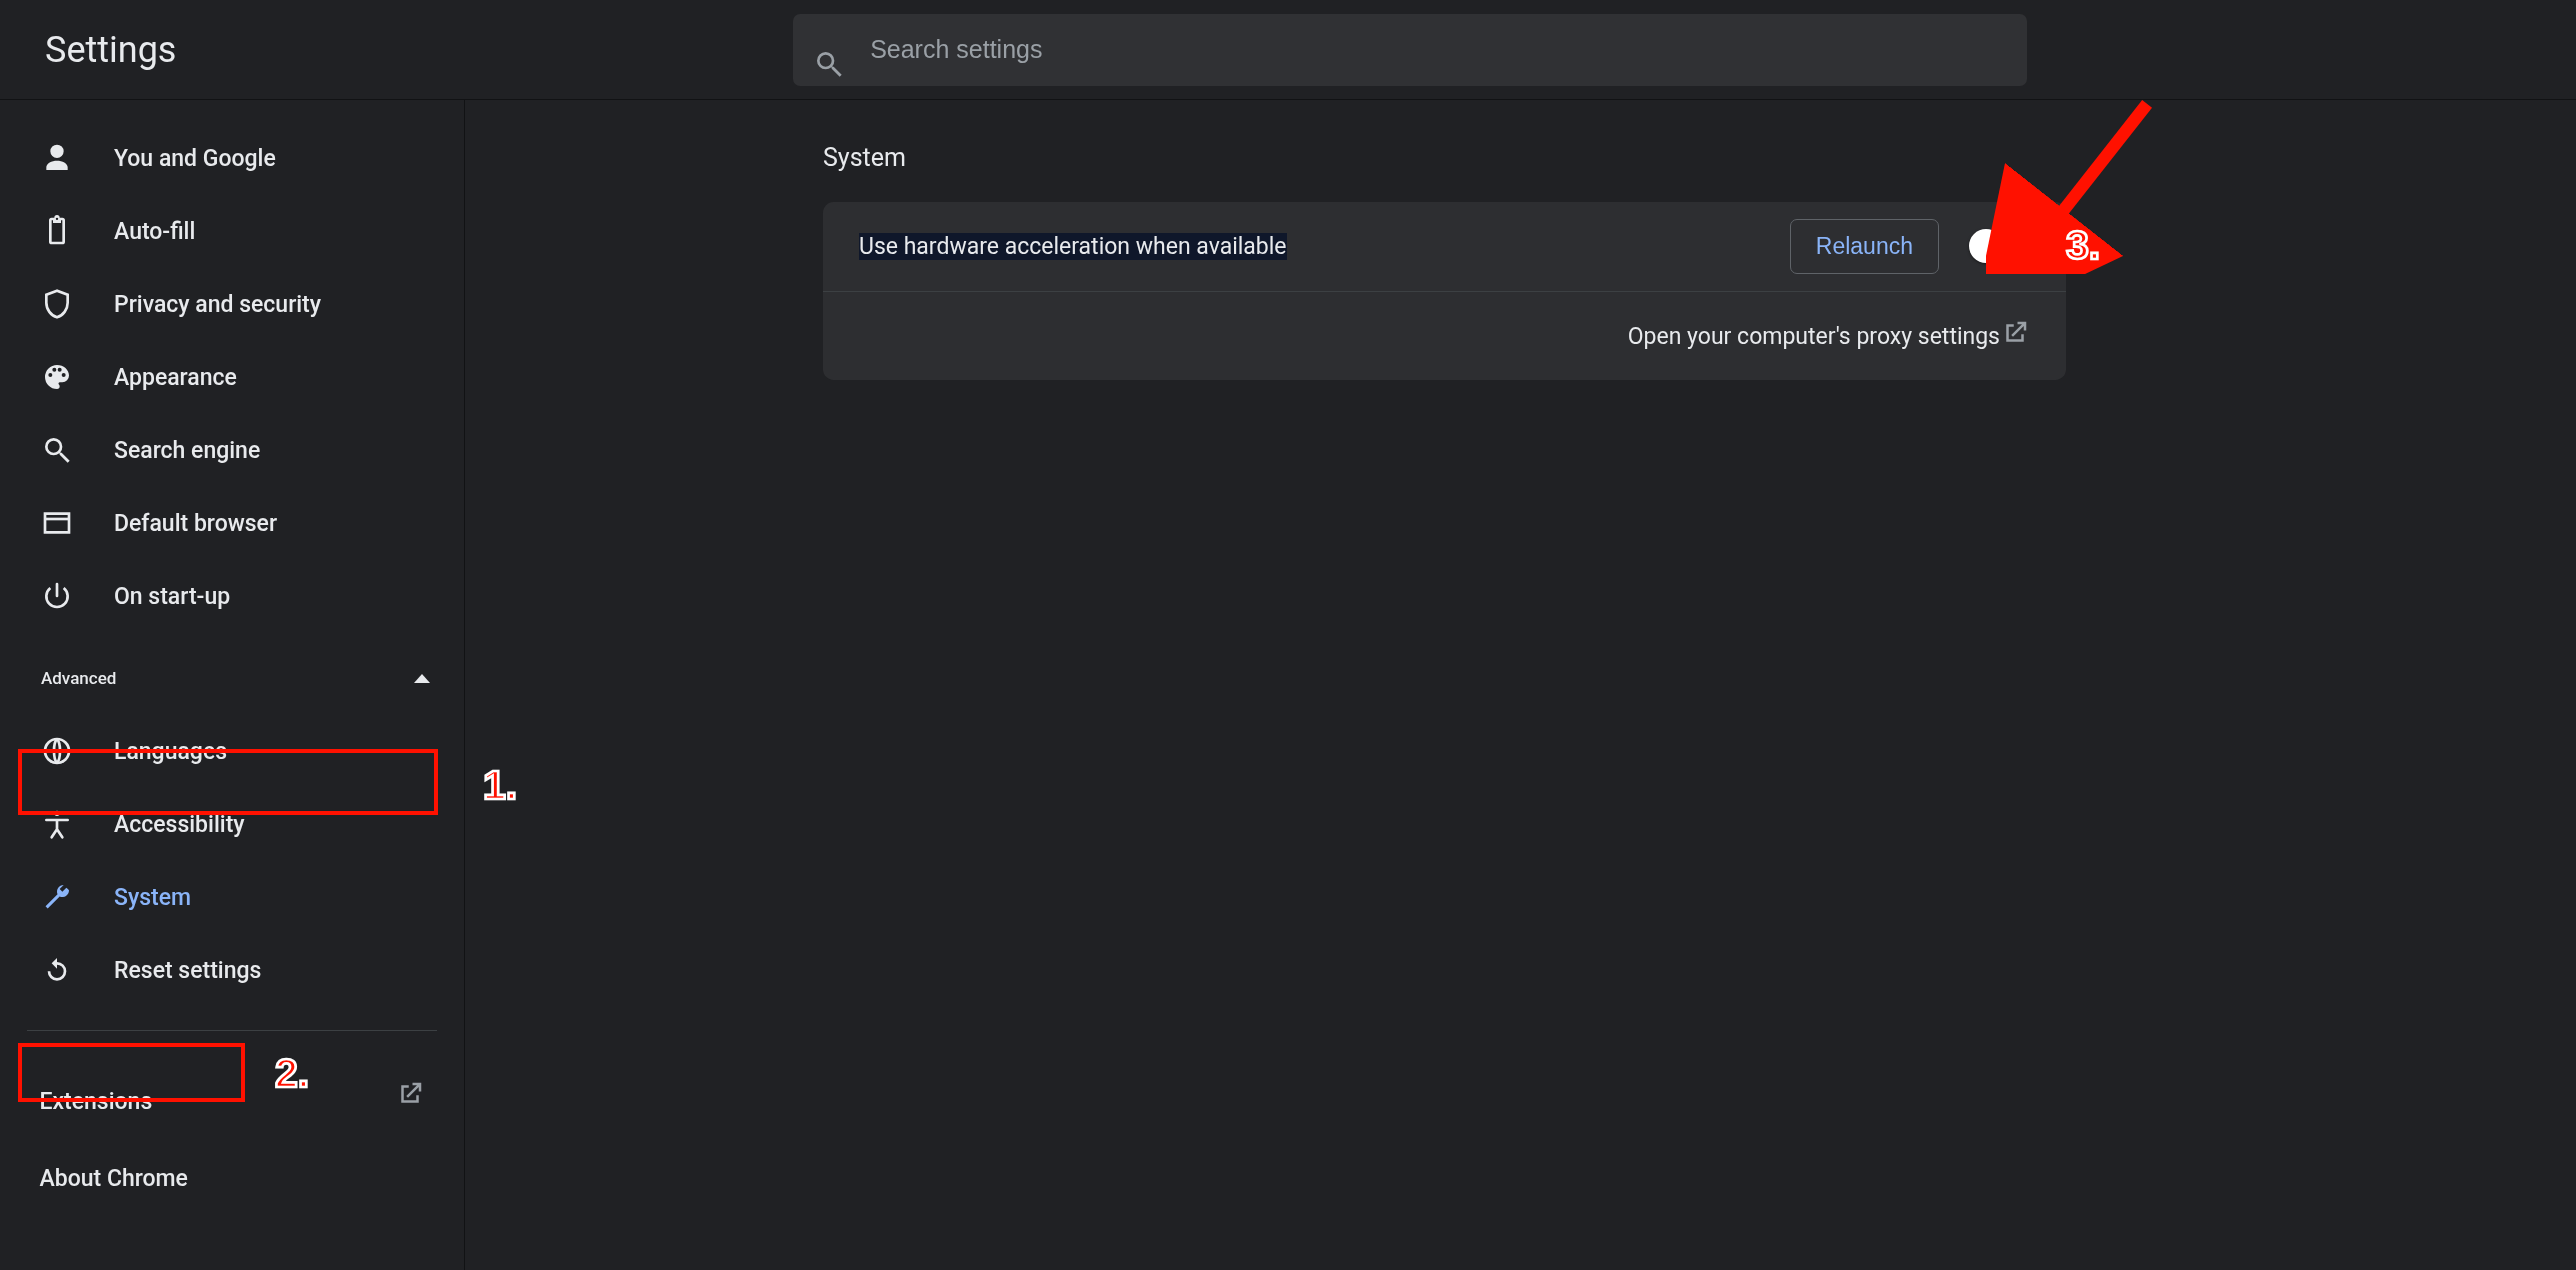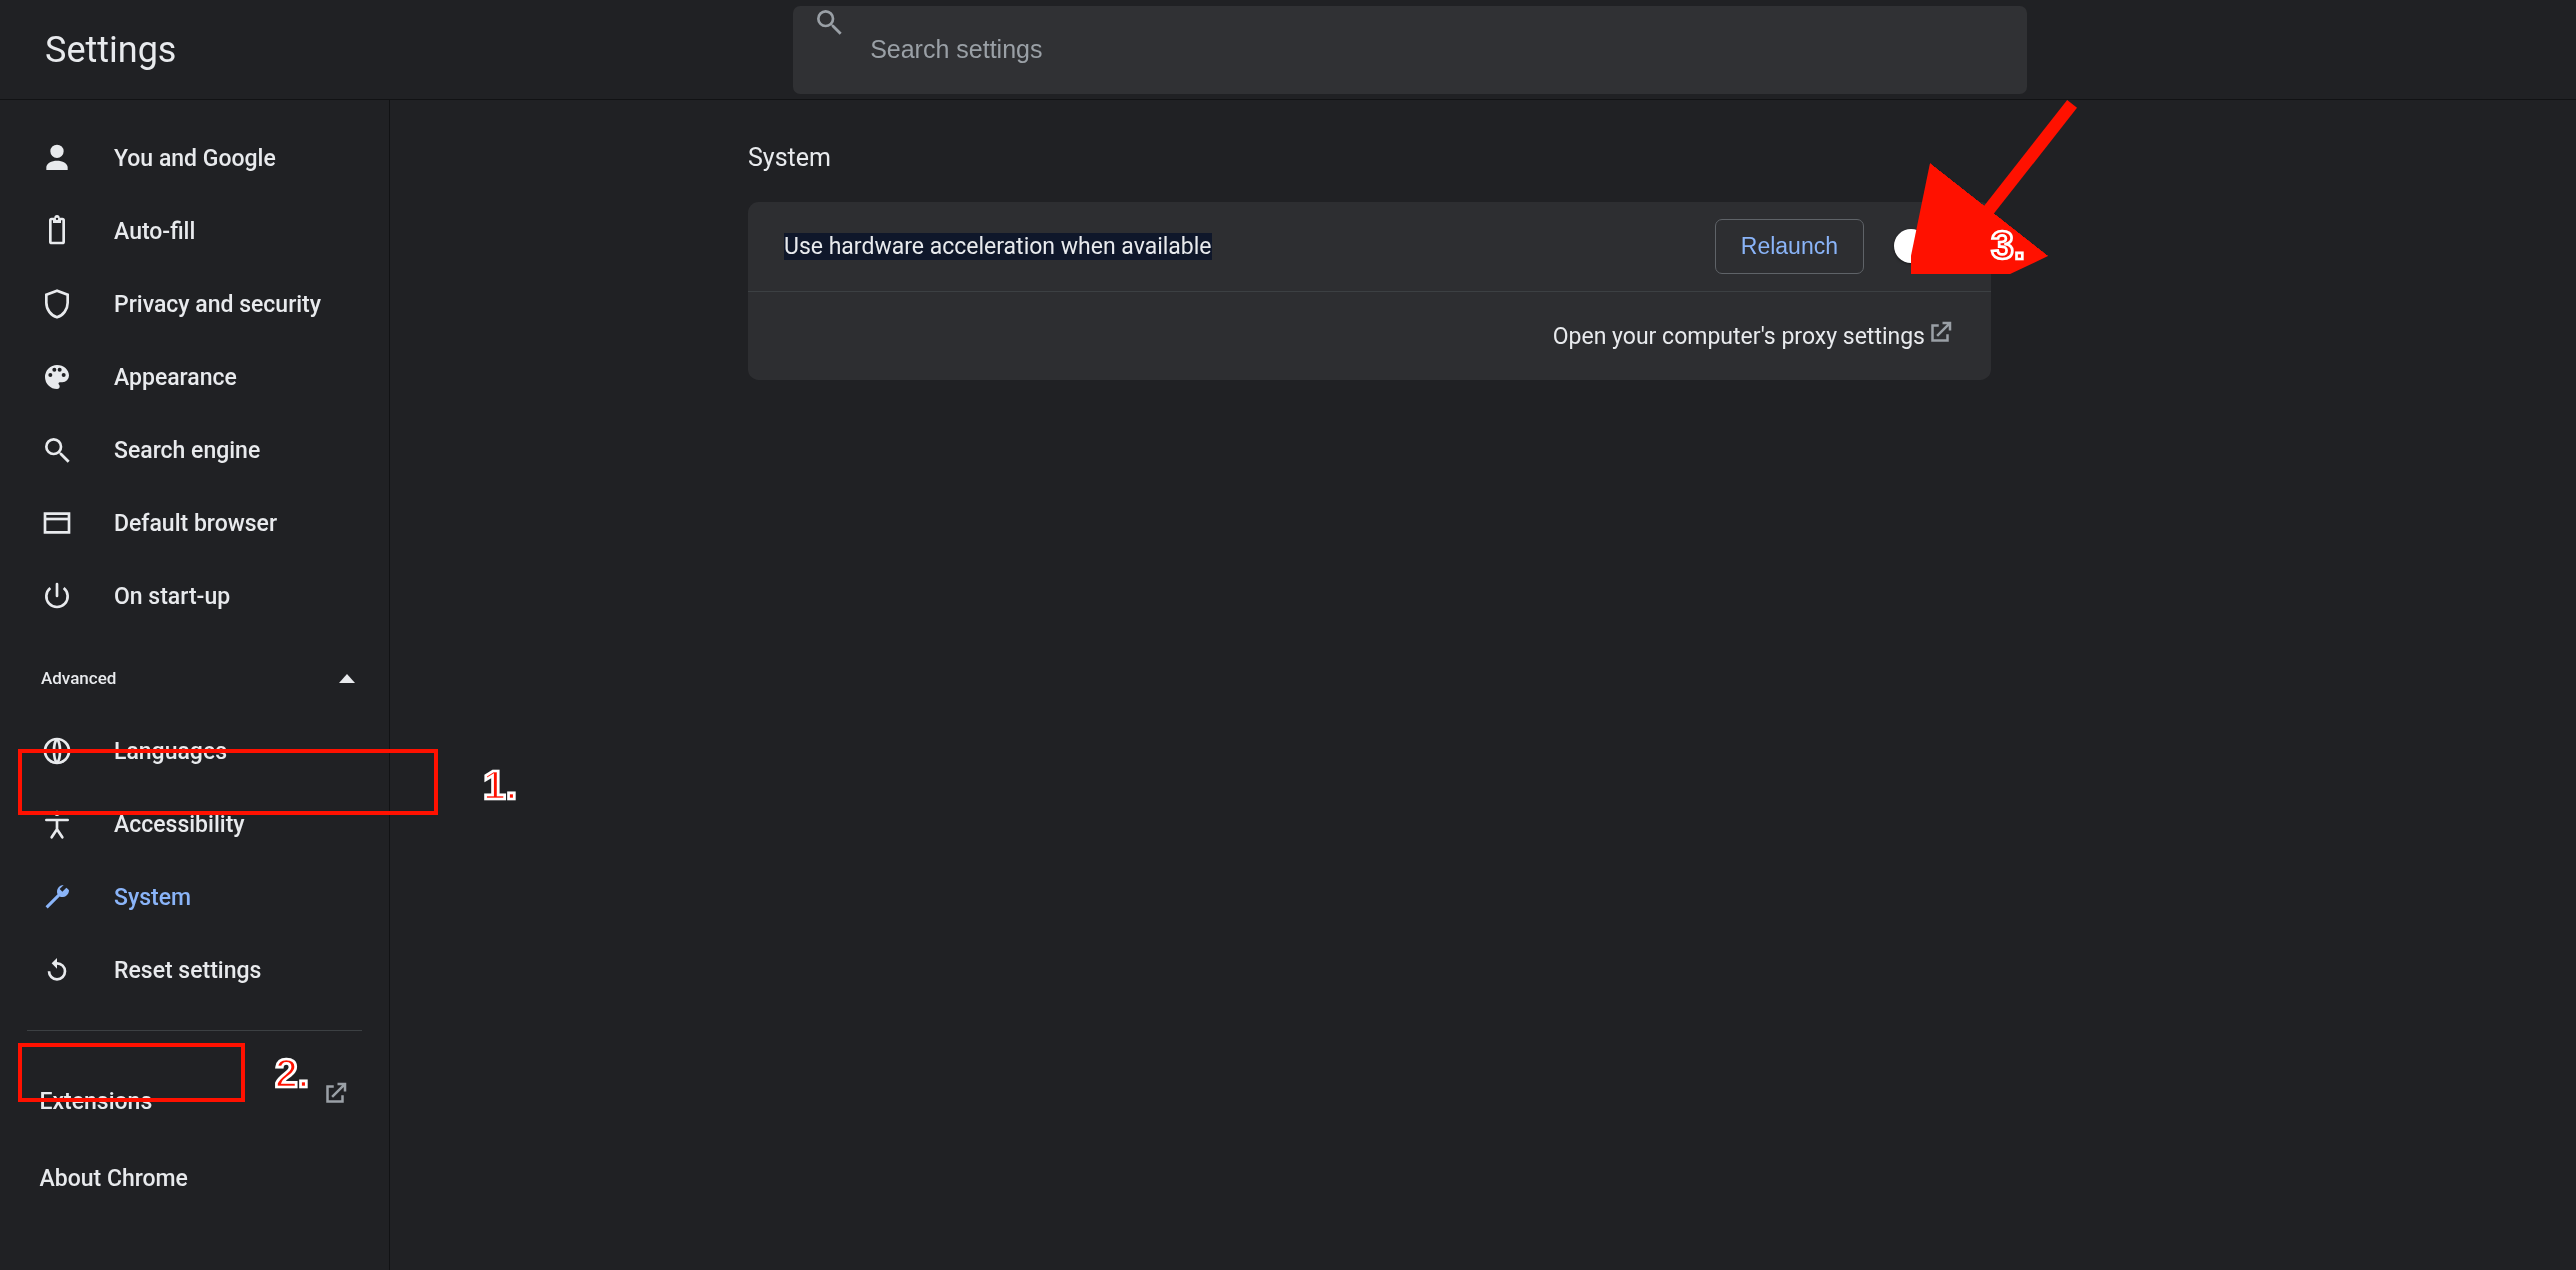--- a/index.html
+++ b/index.html
@@ -11,28 +11,28 @@
     --txt-dim:#9aa0a6;
     --accent:#8ab4f8;
     --annot:#ff1100;
   }
   *{box-sizing:border-box;}
   html,body{margin:0;padding:0;width:2576px;height:1270px;background:var(--bg);color:var(--txt);font-family:"Roboto","Segoe UI",Arial,sans-serif;font-size:23px;overflow:hidden;}
 
   
   .topbar{display:flex;align-items:center;height:100px;padding-left:45px;border-bottom:0.9px solid #111214;}
   .topbar-title{font-size:36px;font-weight:400;color:var(--txt);margin-right:0;}
-  .search-wrap{position:relative;margin-left:617px;width:1234px;height:88px;background:#303134;border-radius:7.2px;display:flex;align-items:flex-start;padding:0 19.7px;}
+  .search-wrap{position:relative;margin-left:617px;width:1234px;height:72px;background:#303134;border-radius:7.2px;display:flex;align-items:flex-end;padding:0 19.7px;}
   .search-wrap svg{width:32px;height:32px;fill:var(--txt-dim);flex:0 0 auto;}
   .search-input{flex:1;height:100%;margin-left:23px;border:0;outline:0;background:transparent;color:var(--txt);font-size:25px;}
   .search-input::placeholder{color:var(--txt-dim);}
 
   
   .body-row{display:flex;height:calc(100% - 100px);}
-  .sidebar{width:390px;padding-top:21.5px;border-right:0.9px solid #111214;position:relative;}
+  .sidebar{width:465px;padding-top:21.5px;border-right:0.9px solid #111214;position:relative;}
   .main{flex:1;padding:43px 0 0 0;}
 
   
   .nav-item{position:relative;display:flex;align-items:center;height:73px;padding-left:41px;cursor:pointer;font-size:23px;font-weight:500;color:var(--txt);}
   .nav-item.sub{height:73px;}
   .nav-item .icon{width:32px;height:32px;display:flex;align-items:center;justify-content:center;margin-right:41px;}
   .nav-item .icon svg{width:32px;height:32px;fill:var(--txt);}
   .nav-item.selected{color:var(--accent);}
   .nav-item.selected .icon svg{fill:var(--accent);}
 

